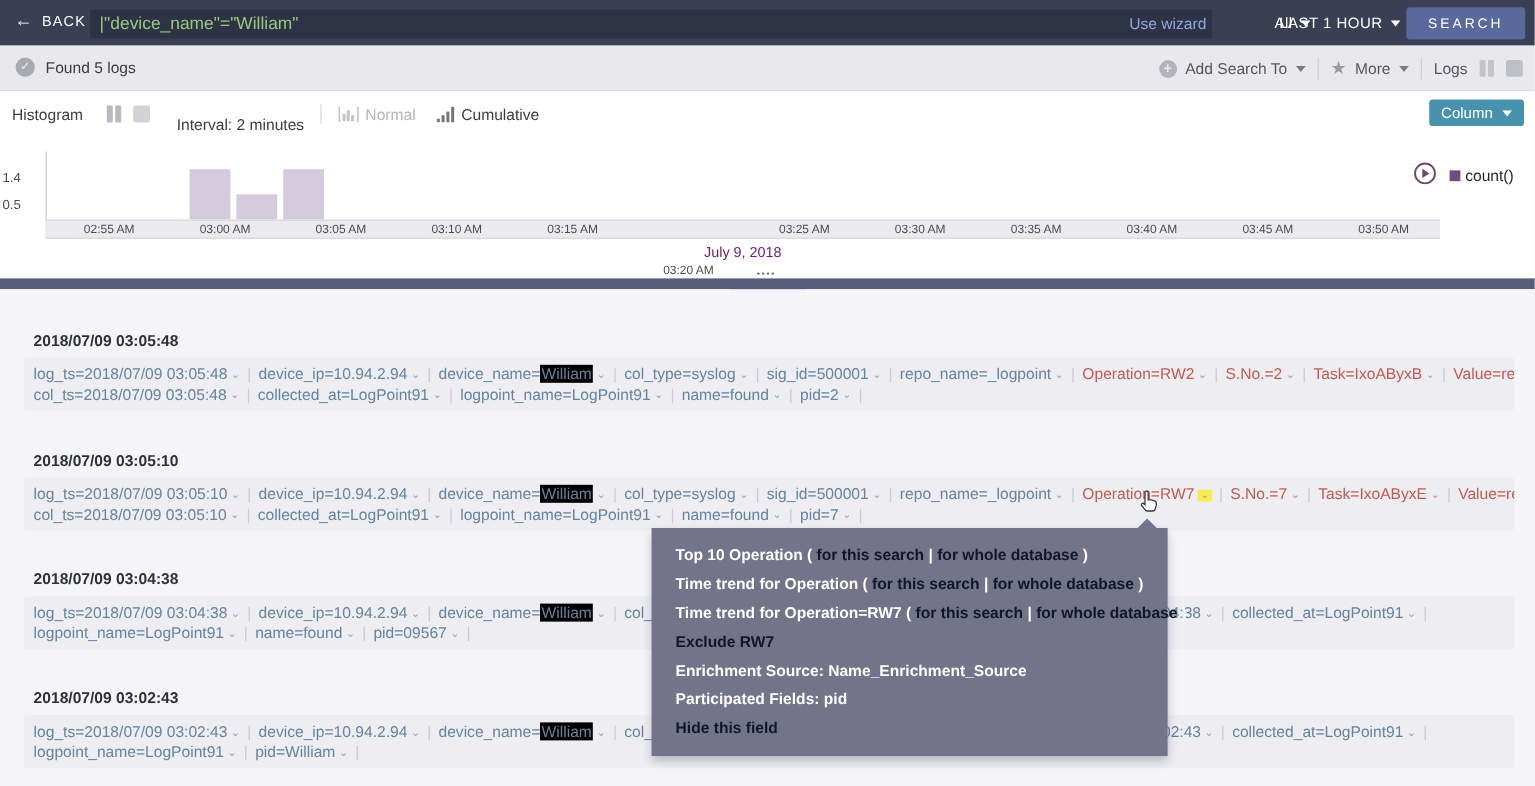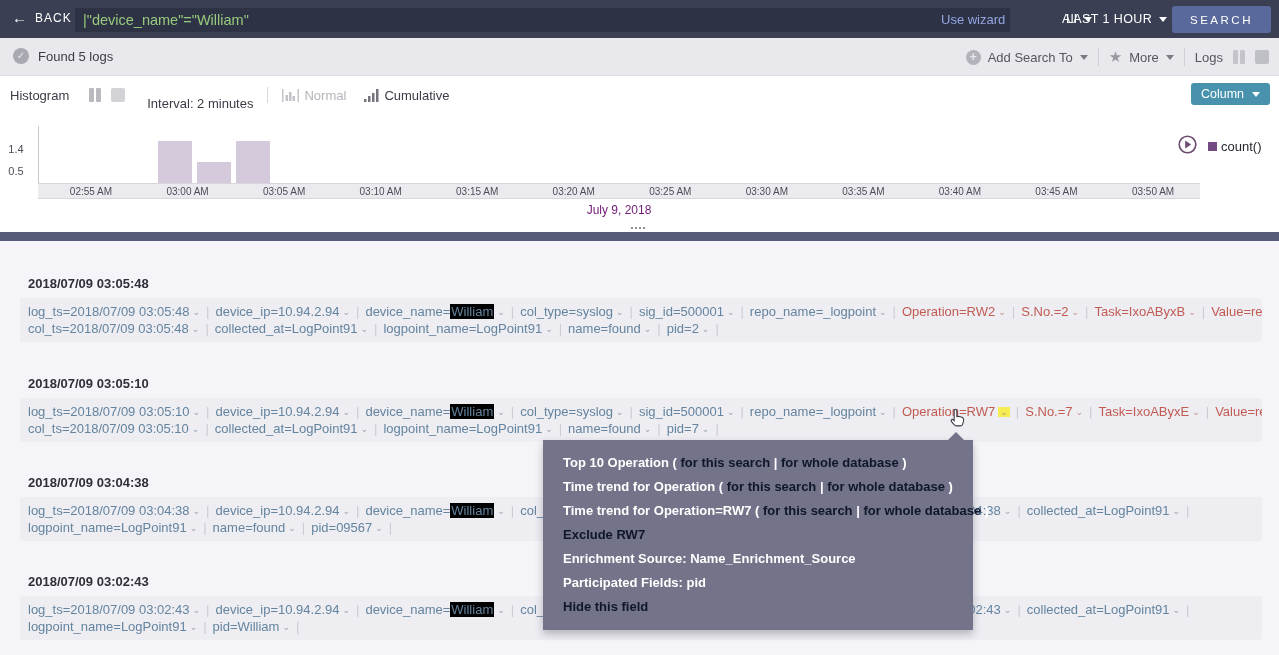--- a/index.html
+++ b/index.html
@@ -34,21 +34,21 @@
   .whitesec { position:absolute; left:0; top:76px; width:1279px; height:156px; background:#ffffff; }
   .controls { position:absolute; left:10px; top:8px; height:22px; display:flex; align-items:center; gap:10px; color:#3c3c46; font-size:13px; }
   .ctl-div { width:1px; height:16px; background:#d8d8de; margin:0 4px; }
   .dim { color:#b4b4bc; }
   .ctl-item { display:flex; align-items:center; gap:5px; cursor:pointer; }
   .columnbtn { position:absolute; right:9px; top:7px; height:22px; background:#4892ad; border:none; border-radius:3px; color:#fff; font-size:12.5px; font-family:inherit; padding:0 10px; display:flex; align-items:center; gap:8px; cursor:pointer; }
 
   
   .chart { position:absolute; left:0; top:36px; width:1279px; height:120px; }
   .yaxis { position:absolute; left:38px; top:14px; width:1px; height:71px; background:#c9c9cf; }
-  .ylab { position:absolute; width:28px; text-align:center; font-size:11px; color:#4c4c58; }
+  .ylab { position:absolute; width:28px; text-align:left; font-size:11px; color:#4c4c58; }
   .bar { position:absolute; background:#d5cadb; }
   .xstrip { position:absolute; left:38px; top:71px; width:1162px; height:16px; background:#ebebef; border-top:1px solid #d6d6db; border-bottom:1px solid #d6d6db; }
   .tick { position:absolute; top:74px; transform:translateX(-50%); font-size:10px; color:#4c4c58; white-space:nowrap; }
   .datelab { position:absolute; left:619px; top:91px; transform:translateX(-50%); font-size:12px; color:#701a75; }
   .legend { position:absolute; left:1208px; top:27px; display:flex; align-items:center; gap:4px; font-size:13px; color:#26262e; }
   .legend .sq { width:9px; height:9px; background:#744a82; }
   .playbtn { position:absolute; left:1178px; top:23px; width:19px; height:19px; cursor:pointer; }
 
   
   .divider { position:absolute; left:0; top:232px; width:1279px; height:9px; background:#575d78; }
@@ -178,21 +178,21 @@
         <div class="bar" title="03:00 AM: 1" style="left: 197px; width: 34px; top: 50px; height: 21px;"></div>
         <div class="bar" title="03:02 AM: 2" style="left: 236px; width: 34px; top: 29px; height: 42px;"></div>
       </div>
     <div class="xstrip"></div>
     <div id="xticks">
         <span class="tick" style="left: 91px;">02:55 AM</span>
         <span class="tick" style="left: 187.55px;">03:00 AM</span>
         <span class="tick" style="left: 284.1px;">03:05 AM</span>
         <span class="tick" style="left: 380.65px;">03:10 AM</span>
         <span class="tick" style="left: 477.2px;">03:15 AM</span>
-        <span class="tick" style="left: 573.75px;">03:20 AM</span>
+        <span class="tick" style="left: 573.75px; margin-top: 34px;">03:20 AM</span>
         <span class="tick" style="left: 670.3px;">03:25 AM</span>
         <span class="tick" style="left: 766.85px;">03:30 AM</span>
         <span class="tick" style="left: 863.4px;">03:35 AM</span>
         <span class="tick" style="left: 959.95px;">03:40 AM</span>
         <span class="tick" style="left: 1056.5px;">03:45 AM</span>
         <span class="tick" style="left: 1153.05px;">03:50 AM</span>
       </div>
     <div class="datelab">July 9, 2018</div>
     <div class="playbtn">
       <svg width="19" height="19" viewBox="0 0 19 19">

